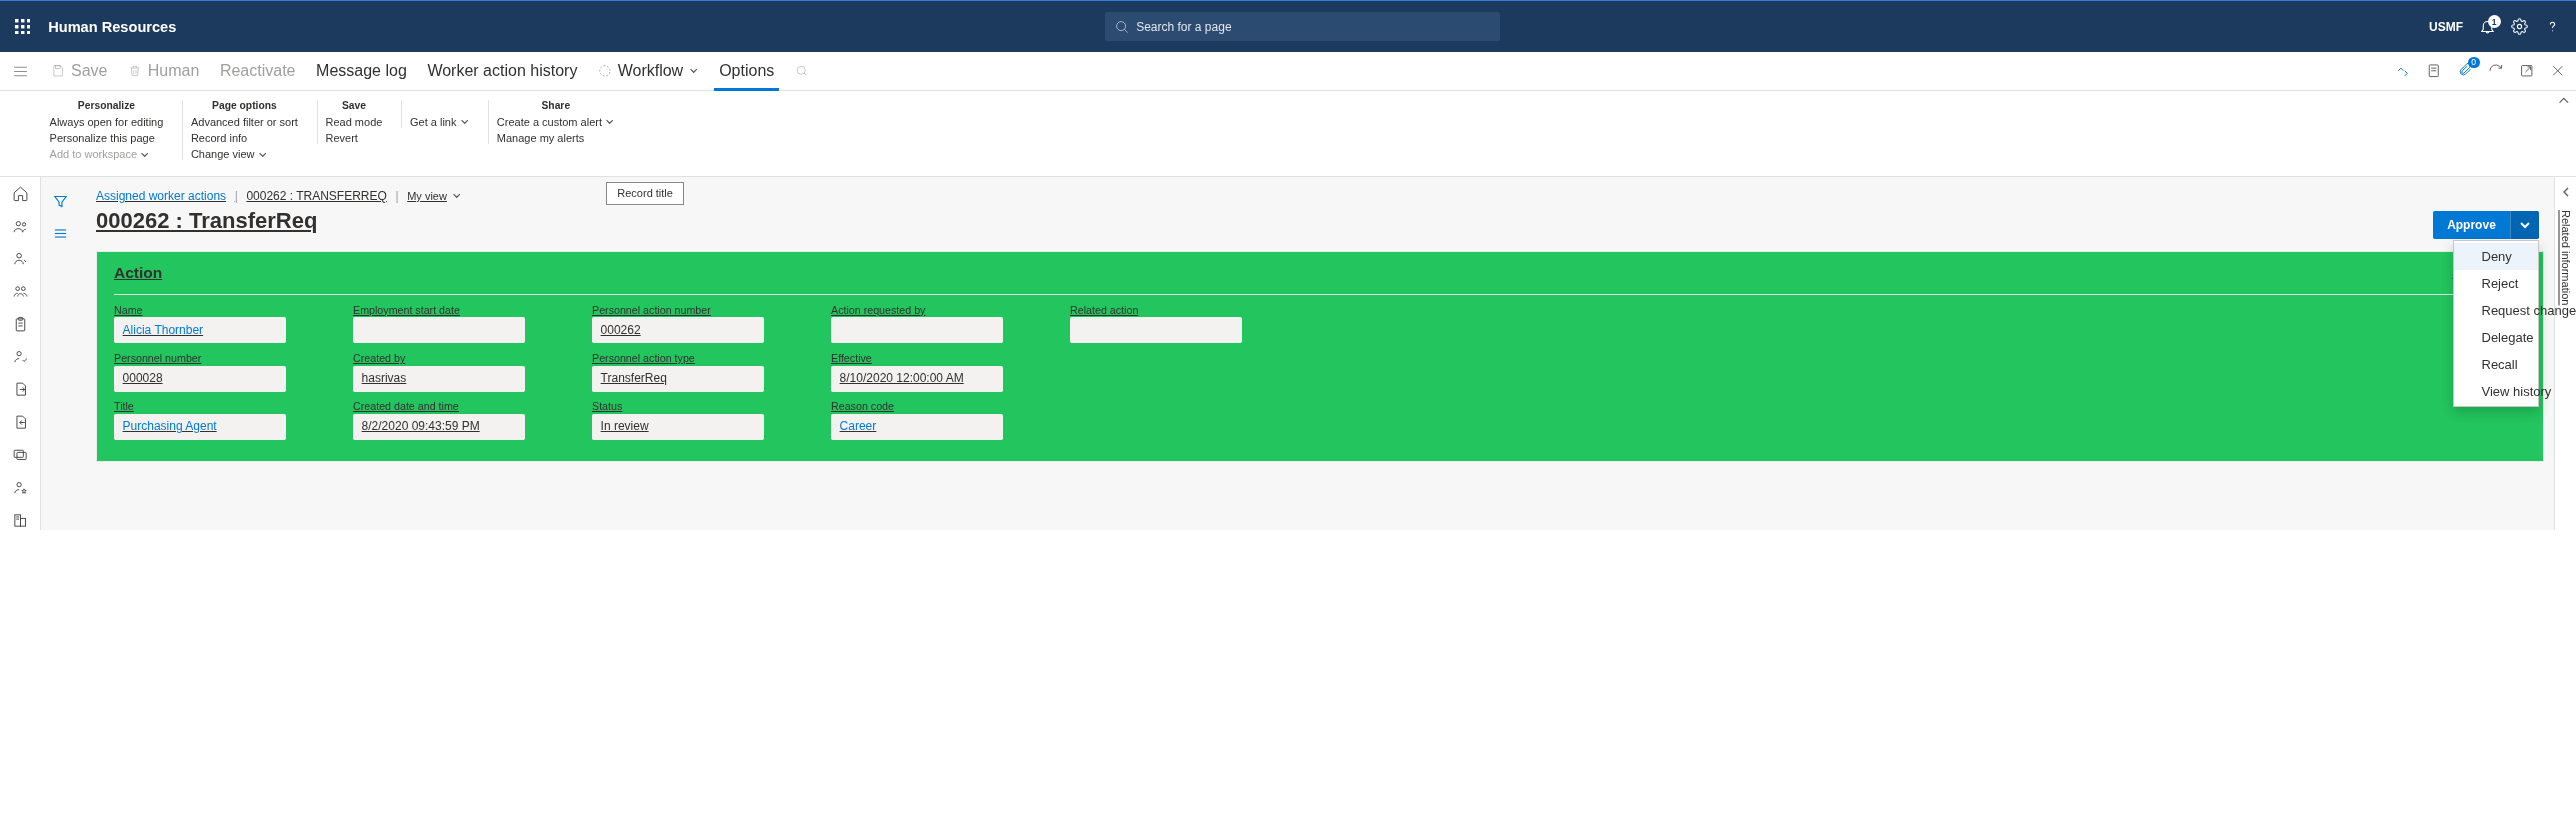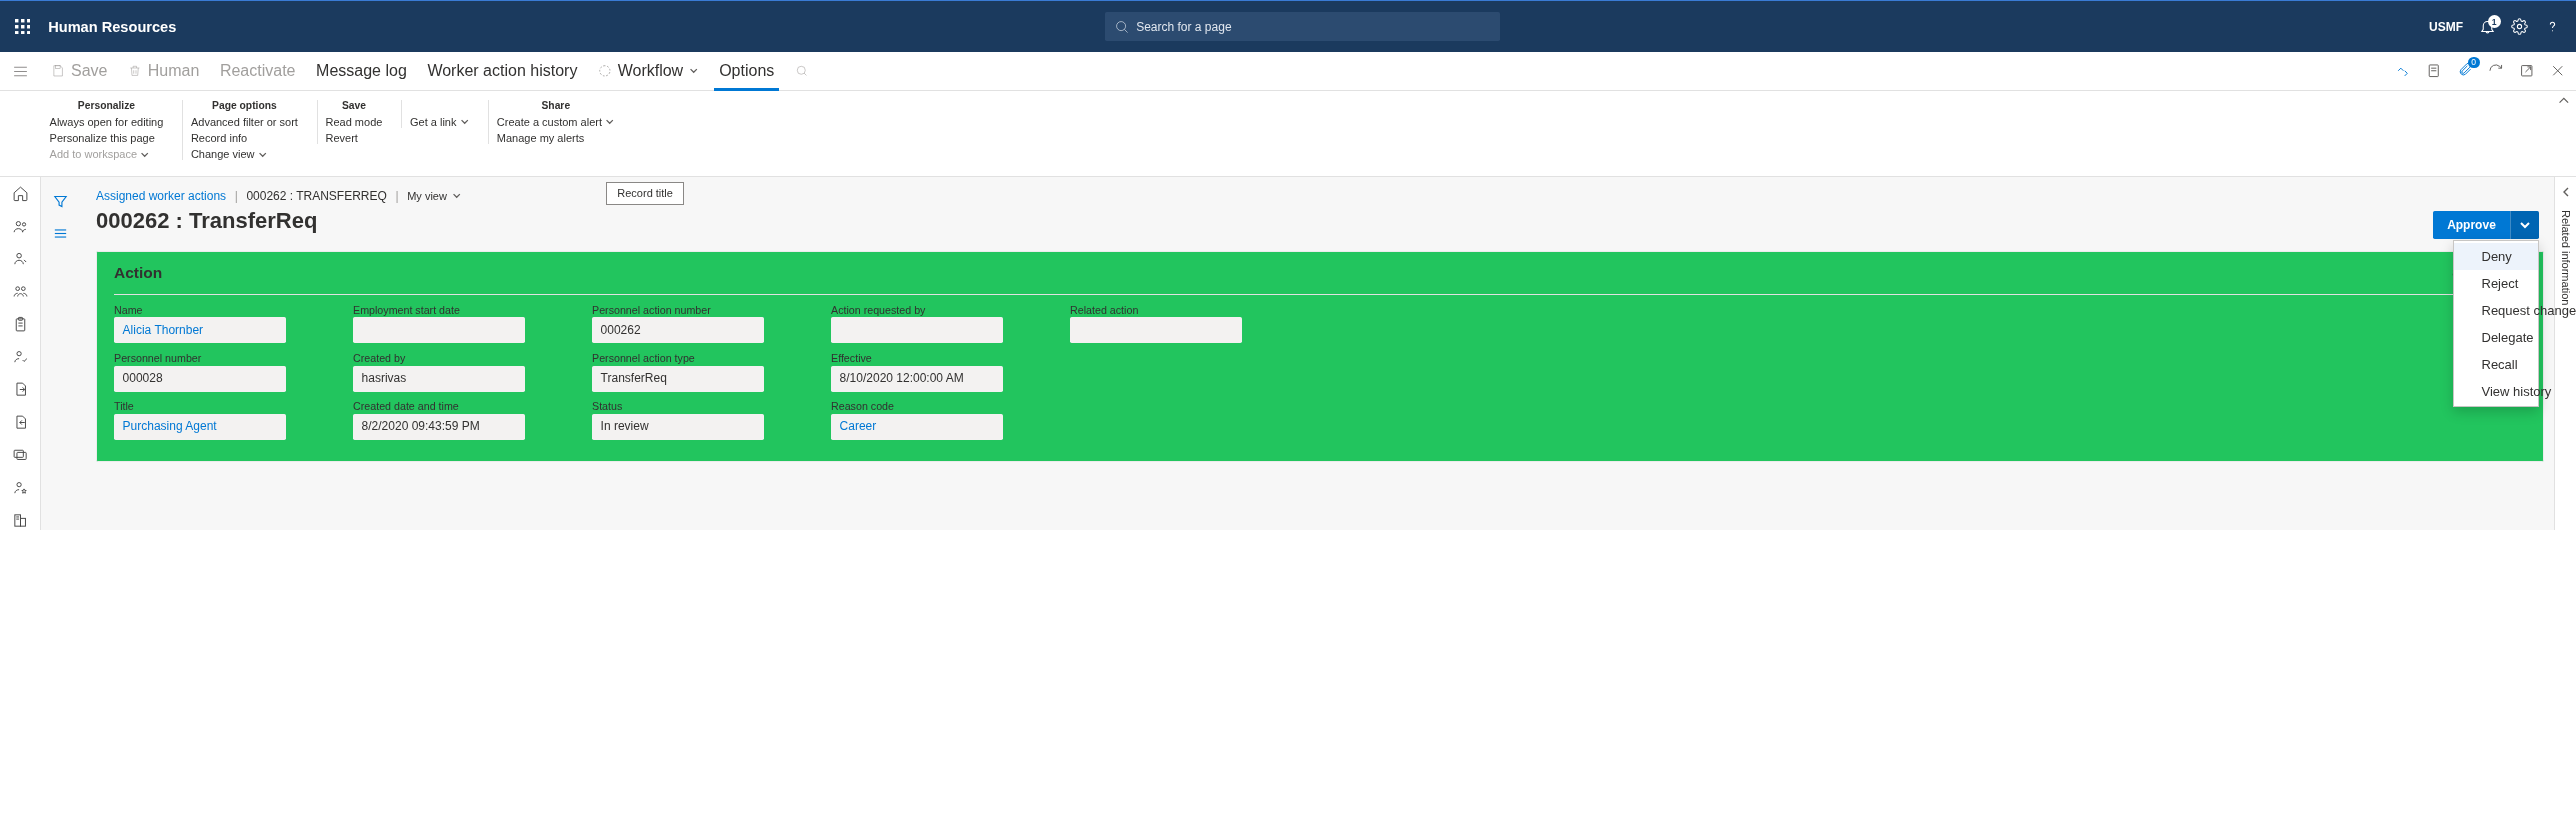--- a/index.html
+++ b/index.html
@@ -44,21 +44,21 @@
   .rgrp-title { font-size:10.3px; font-weight:600; text-align:center; color:#323130; margin-bottom:5.2px; }
   .rgrp-col { display:flex; flex-direction:column; gap:4.3px; }
   .rgrp-row { display:flex; gap:20.6px; }
   .rlink { font-size:11px; color:#323130; white-space:nowrap; cursor:pointer; display:flex; align-items:center; gap:3.4px;}
   .rlink.disabled { color:#a19f9d; cursor:default;}
   .chev { width:9.4px; height:9.4px; }
   .chev path { stroke:#605e5c; stroke-width:1.6; fill:none; }
   .ribbon-collapse { position:absolute; right:5.2px; top:3.4px; cursor:pointer; }
 
   
-  .body { display:flex; }
+  .body { display:flex;text-decoration:underline; }
   .leftrail { width:41px; background:#fff; border-right:0.9px solid #e1e1e1; display:flex; flex-direction:column; align-items:center; padding-top:6.9px; gap:13.7px; }
   .leftrail .li { width:19px; height:19px; display:flex; align-items:center; justify-content:center; cursor:pointer; color:#605e5c;}
   .leftrail svg { width:17px; height:17px; stroke:#4a4a4a; fill:none; stroke-width:1.4; }
 
   .content { flex:1; background:#f7f7f7; display:flex; }
   .content-tools { width:38px; padding-top:15.5px; display:flex; flex-direction:column; align-items:center; gap:15.5px; }
   .content-tools svg { width:17px; height:17px; stroke:#0078d4; fill:none; stroke-width:1.6; }
 
   .page { flex:1; padding:12px 0 0 17px; position:relative; }
   .crumbs { display:flex; align-items:center; gap:8.6px; font-size:12px; }

